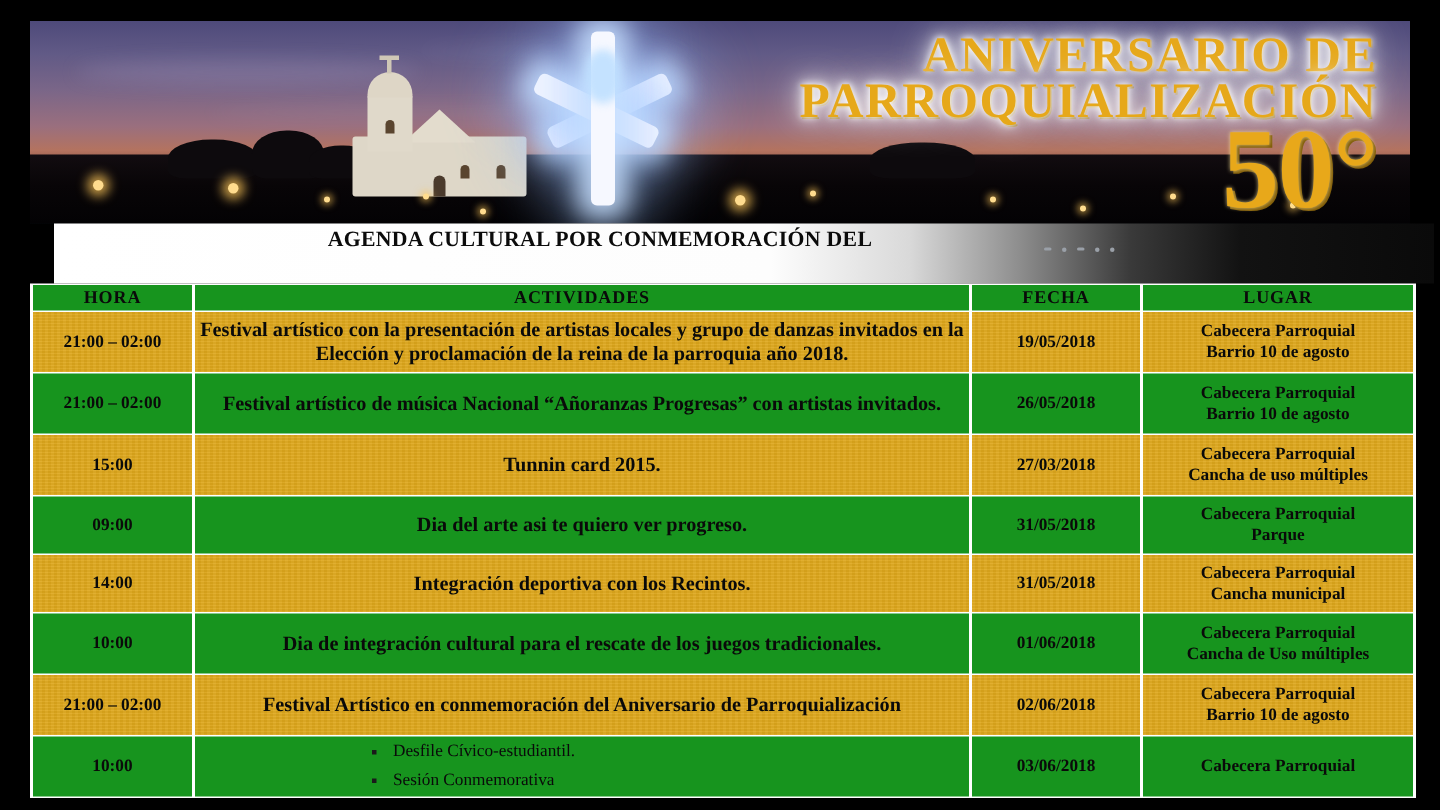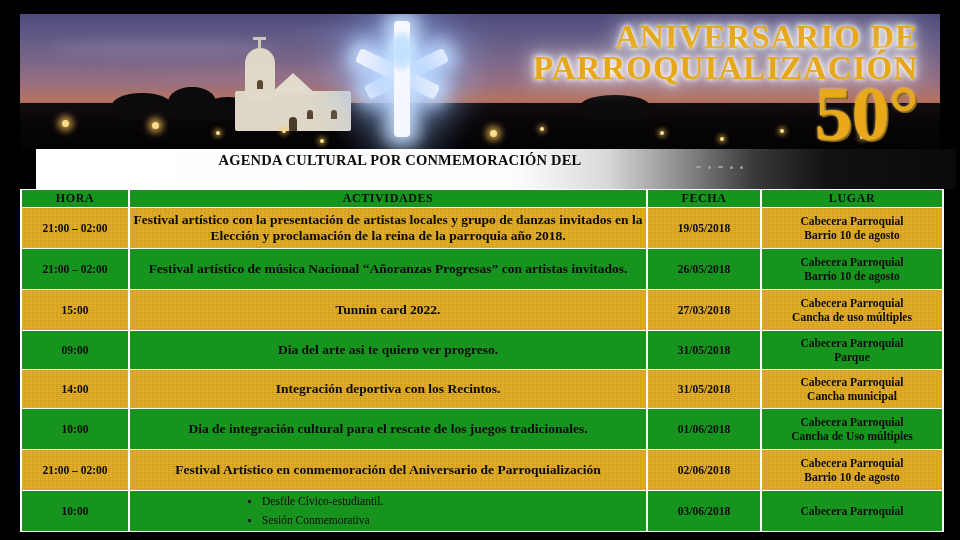--- a/index.html
+++ b/index.html
@@ -310,21 +310,21 @@
           <td class="act">Festival artístico de música Nacional “Añoranzas Progresas” con artistas invitados.</td>
           <td class="fecha">26/05/2018</td>
           <td class="lugar">
             <div>Cabecera Parroquial</div>
             <div>Barrio 10 de agosto</div>
           </td>
         </tr>
 
         <tr class="gold r2">
           <td class="hora">15:00</td>
-          <td class="act">Tunnin card 2022.</td>
+          <td class="act">Tunnin card 2015.</td>
           <td class="fecha">27/03/2018</td>
           <td class="lugar">
             <div>Cabecera Parroquial</div>
             <div>Cancha de uso múltiples</div>
           </td>
         </tr>
 
         <tr class="green r3">
           <td class="hora">09:00</td>
           <td class="act">Dia del arte asi te quiero ver progreso.</td>

